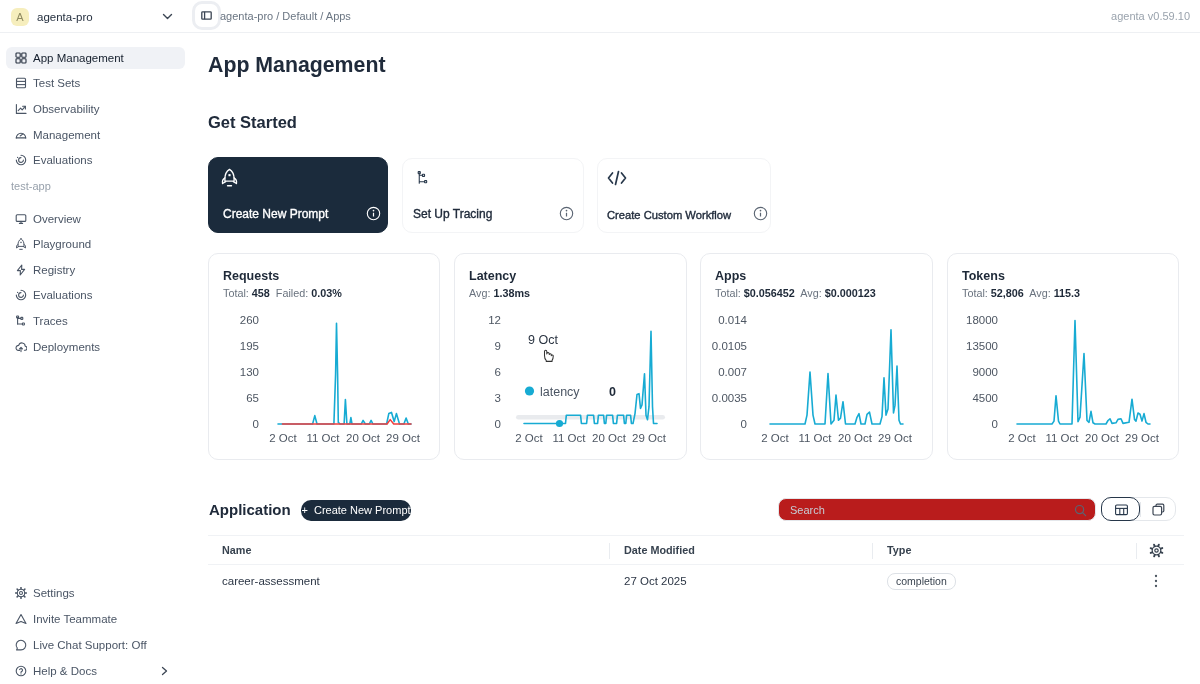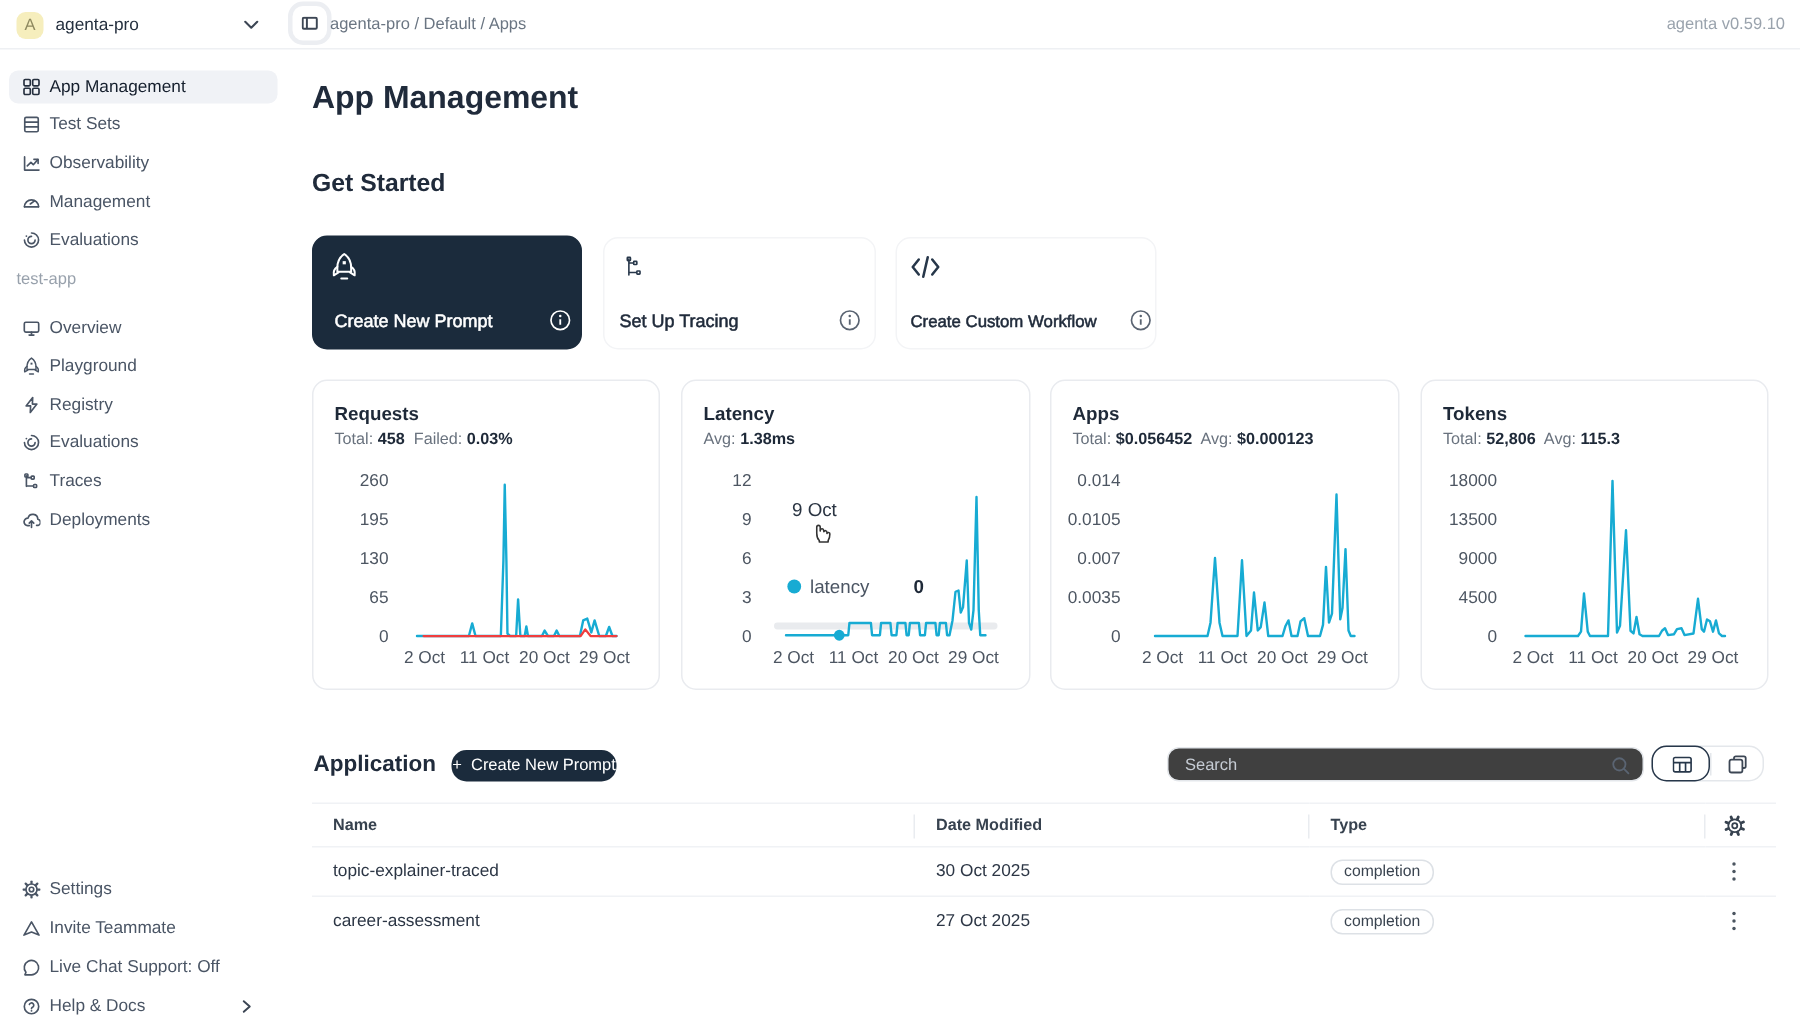--- a/index.html
+++ b/index.html
@@ -35,21 +35,21 @@
   .gs-info { position:absolute; bottom:11px; width:15px; height:15px; }
 
   .stat-card { position:absolute; top:253px; height:207px; border:1px solid #e9ebef; border-radius:10px; background:#fff; }
   .stat-title { position:absolute; left:14px; top:14.5px; font-size:12.5px; font-weight:bold; color:#1e2938; }
   .stat-sub { position:absolute; left:14px; top:32.5px; font-size:10.8px; color:#69727e; }
   .stat-sub b { color:#1e2938; }
 
   
   .app-title { position:absolute; left:209px; top:501px; font-size:15px; font-weight:bold; color:#202b3b; }
   .btn-dark { position:absolute; left:301px; top:500px; width:110px; height:21px; background:#1b2b3c; border-radius:10px; color:#fff; font-size:11px; text-align:center; line-height:21px; }
-  .search { position:absolute; left:778px; top:498px; width:318px; height:23px; border:1px solid #e4e7eb; border-radius:8px; background:#404040;padding-left:24px; }
+  .search { position:absolute; left:778px; top:498px; width:318px; height:23px; border:1px solid #e4e7eb; border-radius:8px; background:#b91c1c;padding-left:24px; }
   .search .ph { position:absolute; left:11px; top:5px; font-size:11px; color:#c6ccd4; }
   .viewtoggle { position:absolute; left:1101px; top:497px; width:75px; height:24px; border:1px solid #e4e7eb; border-radius:10px; background:#fff; }
   .seg-sel { position:absolute; left:-1px; top:-1px; width:39px; height:24px; border:1.5px solid #27374a; border-radius:10px; background:#fff; }
 
   table.apps { position:absolute; left:208px; top:535px; width:976px; border-collapse:collapse; table-layout:fixed; }
   table.apps th { font-size:10.8px; font-weight:bold; color:#37424f; text-align:left; padding:0 17px 0 14px; height:29px; position:relative; }
   table.apps th .sep { position:absolute; right:0; top:7px; width:1px; height:16px; background:#e9ecf0; }
   table.apps td { font-size:11.5px; color:#2c3645; padding:0 0 0 14px; height:33px; border-top:1px solid #f0f2f5; }
   td.last,th.last { padding:0 9px 0 0 !important; text-align:center !important; }
   tr.hdr { border-top:1px solid #f0f2f5; border-bottom:1px solid #eceff2; }
@@ -401,30 +401,20 @@
               <line x1="5.78" y1="11.77" x2="5.14" y2="13.34"></line>
               <line x1="3.27" y1="9.30" x2="1.70" y2="9.96"></line>
               <line x1="3.23" y1="5.78" x2="1.66" y2="5.14"></line>
               <line x1="5.70" y1="3.27" x2="5.04" y2="1.70"></line>
               <line x1="9.22" y1="3.23" x2="9.86" y2="1.66"></line>
               <line x1="11.73" y1="5.70" x2="13.30" y2="5.04"></line>
             </g>
           </svg></th>
   </tr>
   <tr>
-        <td>topic-explainer-traced</td>
-        <td>30 Oct 2025</td>
-        <td><span class="tag">completion</span></td>
-        <td class="last"><svg width="4" height="14" viewBox="0 0 4 14" style="vertical-align:middle">
-            <circle cx="2" cy="2" r="1.15" fill="#4b5560"></circle>
-            <circle cx="2" cy="7" r="1.15" fill="#4b5560"></circle>
-            <circle cx="2" cy="12" r="1.15" fill="#4b5560"></circle>
-          </svg></td>
-      </tr>
-  <tr>
         <td>career-assessment</td>
         <td>27 Oct 2025</td>
         <td><span class="tag">completion</span></td>
         <td class="last"><svg width="4" height="14" viewBox="0 0 4 14" style="vertical-align:middle">
             <circle cx="2" cy="2" r="1.15" fill="#4b5560"></circle>
             <circle cx="2" cy="7" r="1.15" fill="#4b5560"></circle>
             <circle cx="2" cy="12" r="1.15" fill="#4b5560"></circle>
           </svg></td>
       </tr>
 </tbody>

